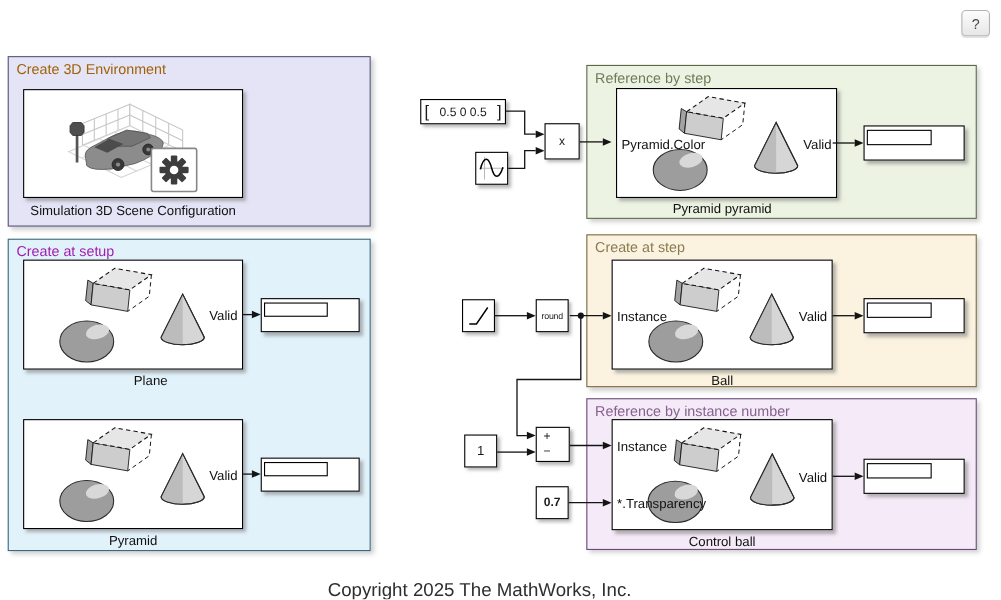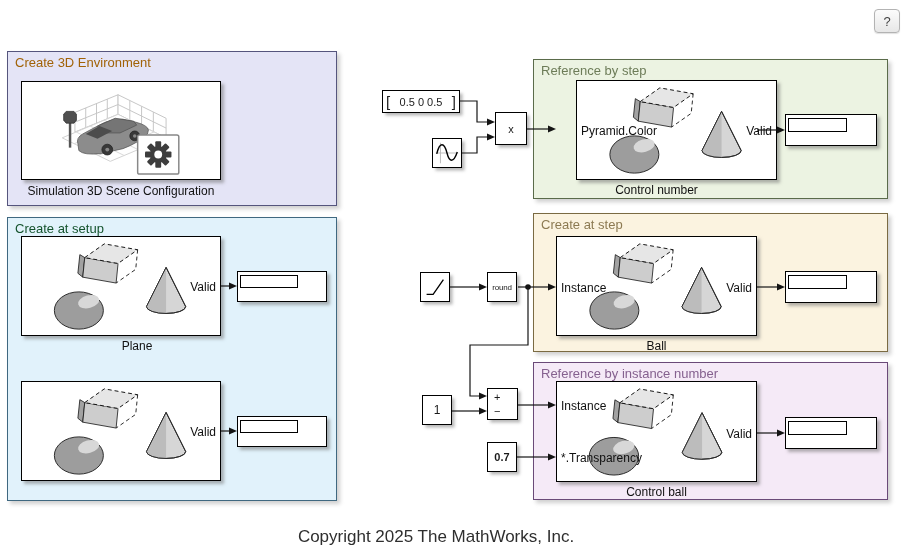--- a/index.html
+++ b/index.html
@@ -63,21 +63,21 @@
           <path d="M126,71 L146,31 L166,71 A 20 7 0 0 1 126,71 Z" fill="none" stroke="#2a2a2a" stroke-width="1"></path>
         </g>
       </g>
     </defs>
   </svg>
 
   <div class="area" style="left: 7px; top: 51px; width: 330px; height: 155px; background: rgb(228, 228, 246); border-color: rgb(85, 85, 125);">
     <div class="area-title" style="color: #a16207;">Create 3D Environment</div>
   </div>
   <div class="area" style="left: 7px; top: 217px; width: 330px; height: 284px; background: rgb(225, 242, 251); border-color: rgb(63, 104, 128);">
-    <div class="area-title" style="color: #14532d;">Create at setup</div>
+    <div class="area-title" style="color: #a21caf;">Create at setup</div>
   </div>
   <div class="area" style="left: 533px; top: 59px; width: 355px; height: 140px; background: rgb(236, 243, 226); border-color: rgb(90, 107, 74);">
     <div class="area-title" style="color: rgb(109, 124, 88);">Reference by step</div>
   </div>
   <div class="area" style="left: 533px; top: 213px; width: 355px; height: 139px; background: rgb(251, 243, 224); border-color: rgb(122, 106, 66);">
     <div class="area-title" style="color: rgb(140, 122, 82);">Create at step</div>
   </div>
   <div class="area" style="left: 533px; top: 362px; width: 355px; height: 138px; background: rgb(245, 234, 247); border-color: rgb(106, 74, 120);">
     <div class="area-title" style="color: rgb(133, 97, 143);">Reference by instance number</div>
   </div>
@@ -168,32 +168,33 @@
   <div class="disp" style="left:237px;top:271px;width:90px;height:31px;">
     <div class="disp-inner" style="width:58px;height:13px;"></div>
   </div>
 
   <div class="blk" style="left:21px;top:381px;width:200px;height:100px;">
     <svg class="shapes-svg" viewBox="0 0 200 100">
         <use href="#shapes3d"></use>
       </svg>
     <div class="port right" style="top:43px;">Valid</div>
   </div>
+  <div class="blk-label" style="left:21px;top:484px;width:200px;">Pyramid</div>
   <div class="disp" style="left:237px;top:416px;width:90px;height:31px;">
     <div class="disp-inner" style="width:58px;height:13px;"></div>
   </div>
 
-  <div class="blk" style="left:576px;top:80px;width:201px;height:100px;">
+  <div class="blk" style="left:560px;top:80px;width:201px;height:100px;">
     <svg class="shapes-svg" viewBox="0 0 200 100">
         <use href="#shapes3d"></use>
       </svg>
     <div class="port left" style="top:43px;">Pyramid.Color</div>
     <div class="port right" style="top:43px;">Valid</div>
   </div>
-  <div class="blk-label" style="left:556px;top:183px;width:201px;">Control number</div>
+  <div class="blk-label" style="left:556px;top:183px;width:201px;">Pyramid pyramid</div>
   <div class="disp" style="left:785px;top:114px;width:92px;height:32px;">
     <div class="disp-inner" style="width:59px;height:14px;"></div>
   </div>
 
   <div class="blk" style="left:556px;top:236px;width:201px;height:100px;">
     <svg class="shapes-svg" viewBox="0 0 200 100">
         <use href="#shapes3d"></use>
       </svg>
     <div class="port left" style="top:44px;">Instance</div>
     <div class="port right" style="top:44px;">Valid</div>

